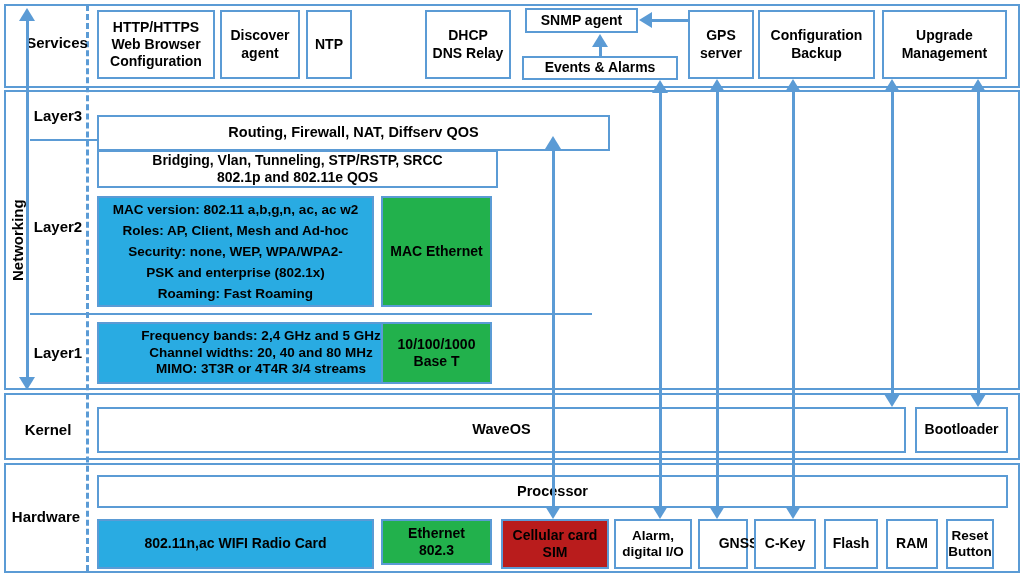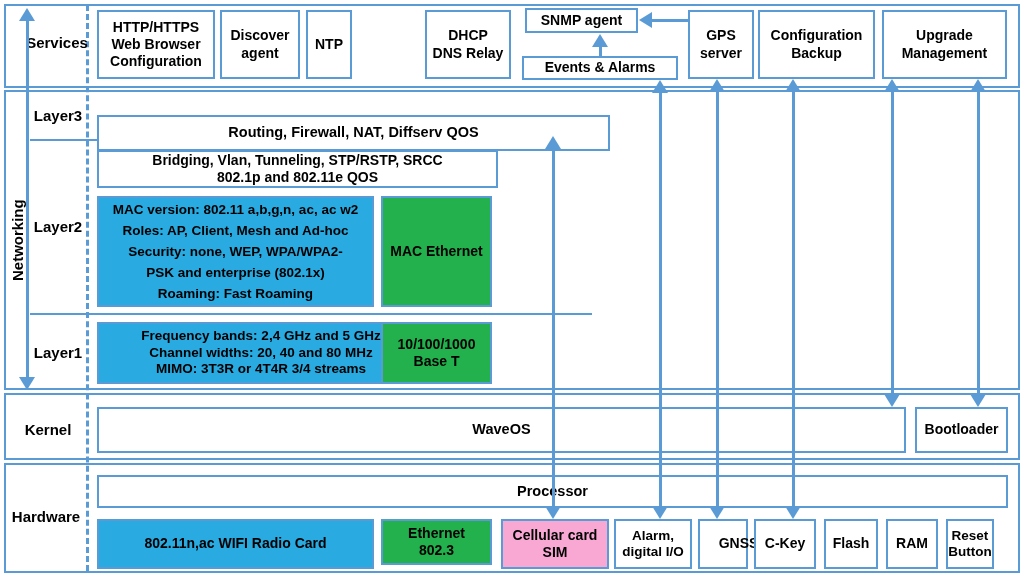--- a/index.html
+++ b/index.html
@@ -7,21 +7,21 @@
     position:relative; width:1024px; height:576px; background:#fff;
     font-family:"Liberation Sans", sans-serif; font-weight:bold; color:#000;
     overflow:hidden;
   }
   .band { position:absolute; border:2px solid #5b9bd5; background:#fff; box-sizing:border-box; z-index:0; }
   .box  { position:absolute; border:2px solid #5b9bd5; background:#fff; box-sizing:border-box;
           display:flex; align-items:center; justify-content:center; text-align:center;
           white-space:pre-line; font-size:14px; line-height:1.22; z-index:2; }
   .cyan   { background:#29abe2; }
   .green  { background:#22b14c; }
-  .yellow { background:#f9a8d4; }
+  .yellow { background:#b91c1c; }
   .rowlabel { position:absolute; display:flex; align-items:center; justify-content:center;
               text-align:center; font-size:15px; z-index:2; }
   .vtext { writing-mode:vertical-rl; transform:rotate(180deg); }
   .divider { position:absolute; height:2px; background:#5b9bd5; z-index:1; }
   .dashedline { position:absolute; width:0; border-left:3px dashed #5b9bd5; z-index:1; }
   .arrow { position:absolute; inset:0; pointer-events:none; z-index:4; }
   .vline { position:absolute; width:3px; background:#5b9bd5; }
   .hline { position:absolute; height:3px; background:#5b9bd5; }
   .head-up   { position:absolute; width:0; height:0;
                border-left:8px solid transparent; border-right:8px solid transparent;

